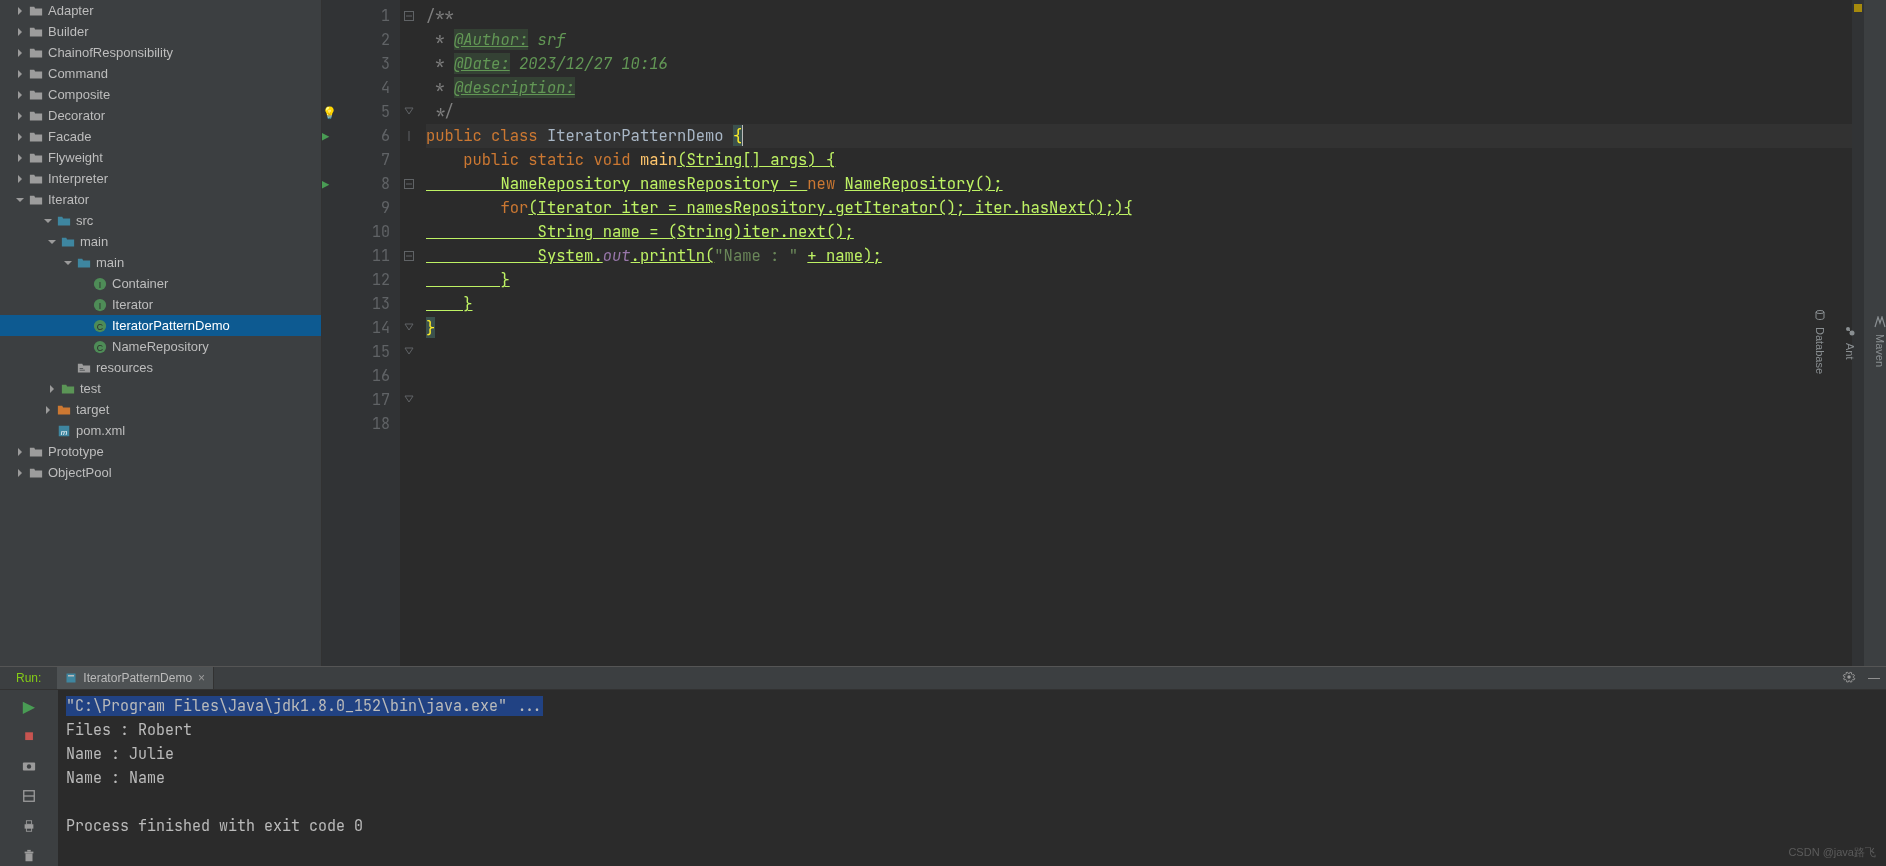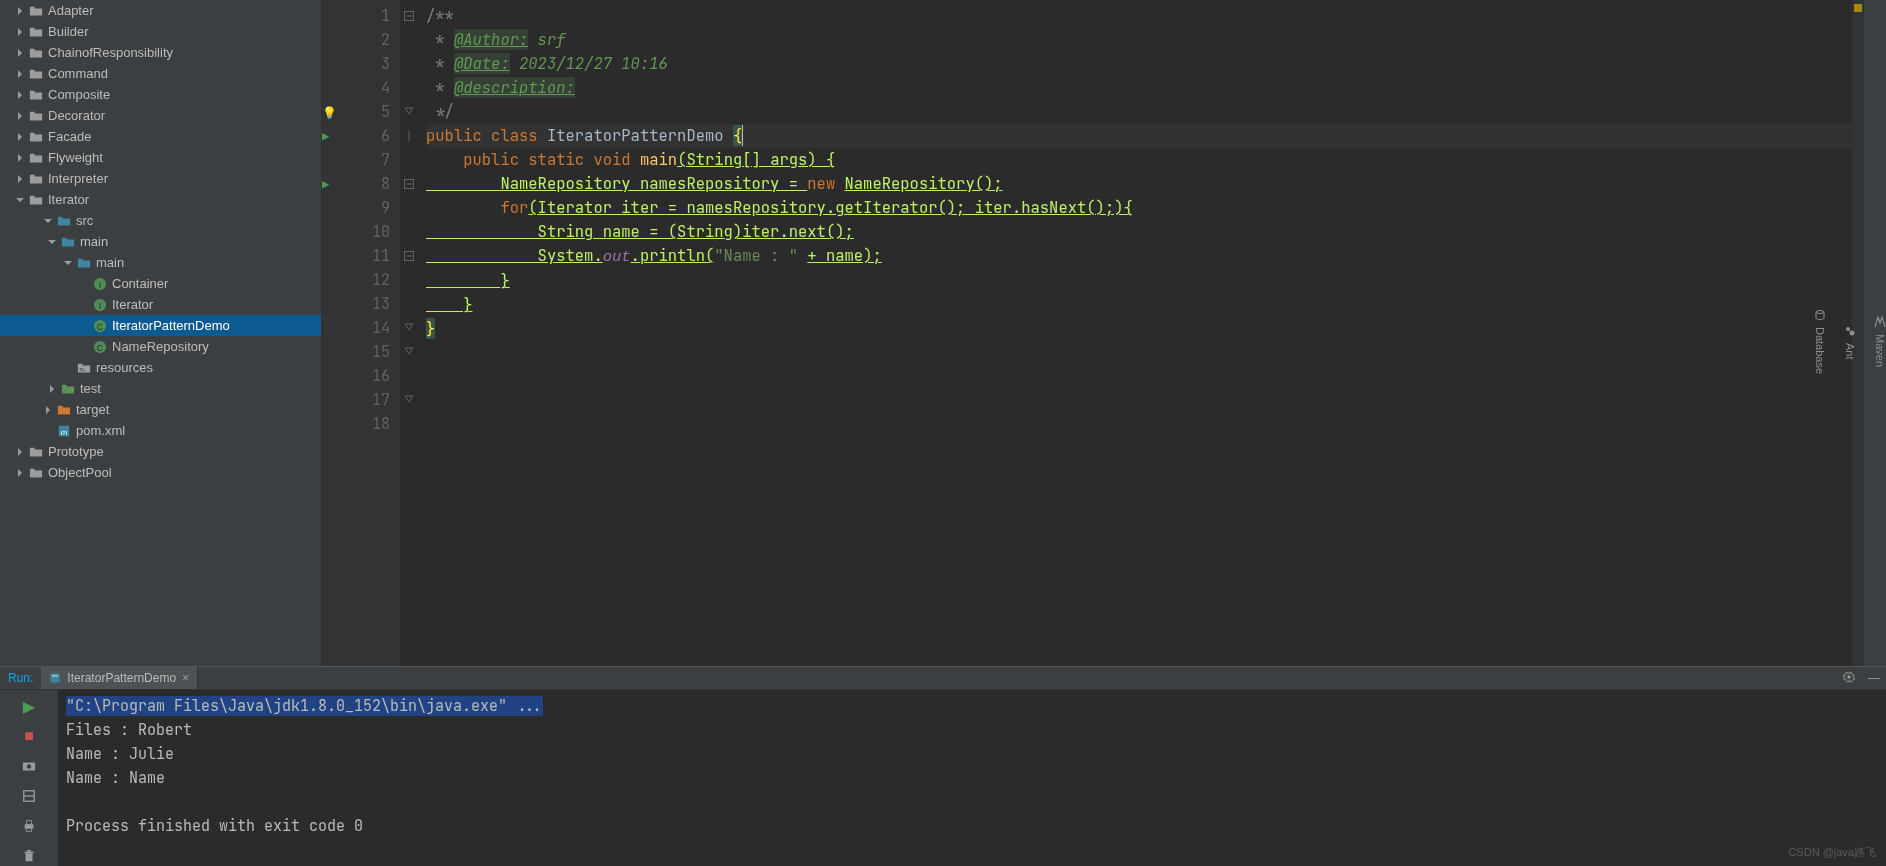--- a/index.html
+++ b/index.html
@@ -27,33 +27,33 @@
 
 .editor-panel { flex:1; display:flex; background:#2b2b2b; font-family:"JetBrains Mono","Consolas",monospace; }
 .gutter { width:56px; text-align:right; padding:4px 10px 4px 4px; color:#606366; font-size:15px; line-height:24px; user-select:none; background:#313335; }
 .gutter-icons { width:22px; padding-top:4px; background:#313335; line-height:24px; font-size:15px; }
 .gutter-icons .run { color:#499c54; font-size:12px; }
 .gutter-icons .bulb { color:#d6b85a; font-size:12px; }
 .fold-col { width:18px; padding-top:4px; background:#2b2b2b; line-height:24px; font-size:15px; color:#606366; }
 .fold-col div { height:24px; display:flex; justify-content:center; align-items:center; }
 .code { flex:1; padding:4px 0 4px 8px; font-size:15.5px; line-height:24px; white-space:pre; background:#2b2b2b; }
 .cmt{color:#808080;} .doc-tag{color:#629755;background:#344134;text-decoration:underline;font-style:italic;} .doc-txt{color:#629755;font-style:italic;}
-.kw{color:#cc7832;} .str{color:#6a8759;} .fld{color:#9876aa;font-style:italic;font-family:Liberation Mono, monospace;} .mth{color:#ffc66d;}
+.kw{color:#cc7832;} .str{color:#6a8759;} .fld{color:#9876aa;font-style:italic;} .mth{color:#ffc66d;}
 .cls{color:#a9b7c6;} .plain{color:#bef264;text-decoration:underline;} .br-hi{background:#3b514d;color:#ffef28;}
 .caret{border-right:1px solid #bbbbbb;}
 .line-hl{background:#323232;}
 .right-strip { width:12px; background:#313335; display:flex; flex-direction:column; align-items:center; padding-top:4px; gap:1px; }
 .right-strip .warn{width:8px;height:8px;background:#a68a0d;}
 .right-tool-strip{ width:22px; background:#3c3f41; color:#8a8f92; writing-mode:vertical-rl; text-orientation:mixed; display:flex; flex-direction:column; align-items:center; gap:18px; padding-top:18px; font-size:11px;}
 .right-tool-strip .tool-item{ display:flex; align-items:center; gap:4px; cursor:pointer; }
 
 
 .run-panel { height:200px; display:flex; flex-direction:column; background:#2b2b2b; border-top:1px solid #555; }
 .run-header { height:24px; background:#3c3f41; display:flex; align-items:center; font-size:12px; color:#bbbbbb; border-bottom:1px solid #323232; }
-.run-header .lbl { padding:0 8px; color:#0ea5e9;text-align:center; }
+.run-header .lbl { padding:0 16px; color:#84cc16;text-align:center; }
 .run-tab { display:flex; align-items:center; gap:6px; background:#4e5254; padding:0 8px; height:100%; border-right:1px solid #323232; }
 .run-tab .x{color:#9b9b9b;cursor:pointer;}
 .run-header .spacer{flex:1;}
 .run-header .cog,.run-header .min{ padding:0 6px; cursor:pointer; color:#9b9b9b; }
 .run-body { flex:1; display:flex; }
 .run-tools { width:58px; background:#3c3f41; display:flex; flex-direction:column; align-items:center; gap:10px; padding-top:6px; }
 .run-tools .btn{ width:20px; height:20px; display:flex;align-items:center;justify-content:center;cursor:pointer;}
 .run-tools .btn.run{color:#499c54;} .run-tools .btn.stop{color:#c75450;}
 .run-output { flex:1; padding:4px 8px; font-family:"JetBrains Mono","Consolas",monospace; font-size:15px; line-height:24px; color:#bbbbbb; white-space:pre; overflow:auto; }
 .run-output .cmd-hi{background:#214283;color:#bbbbbb;}

